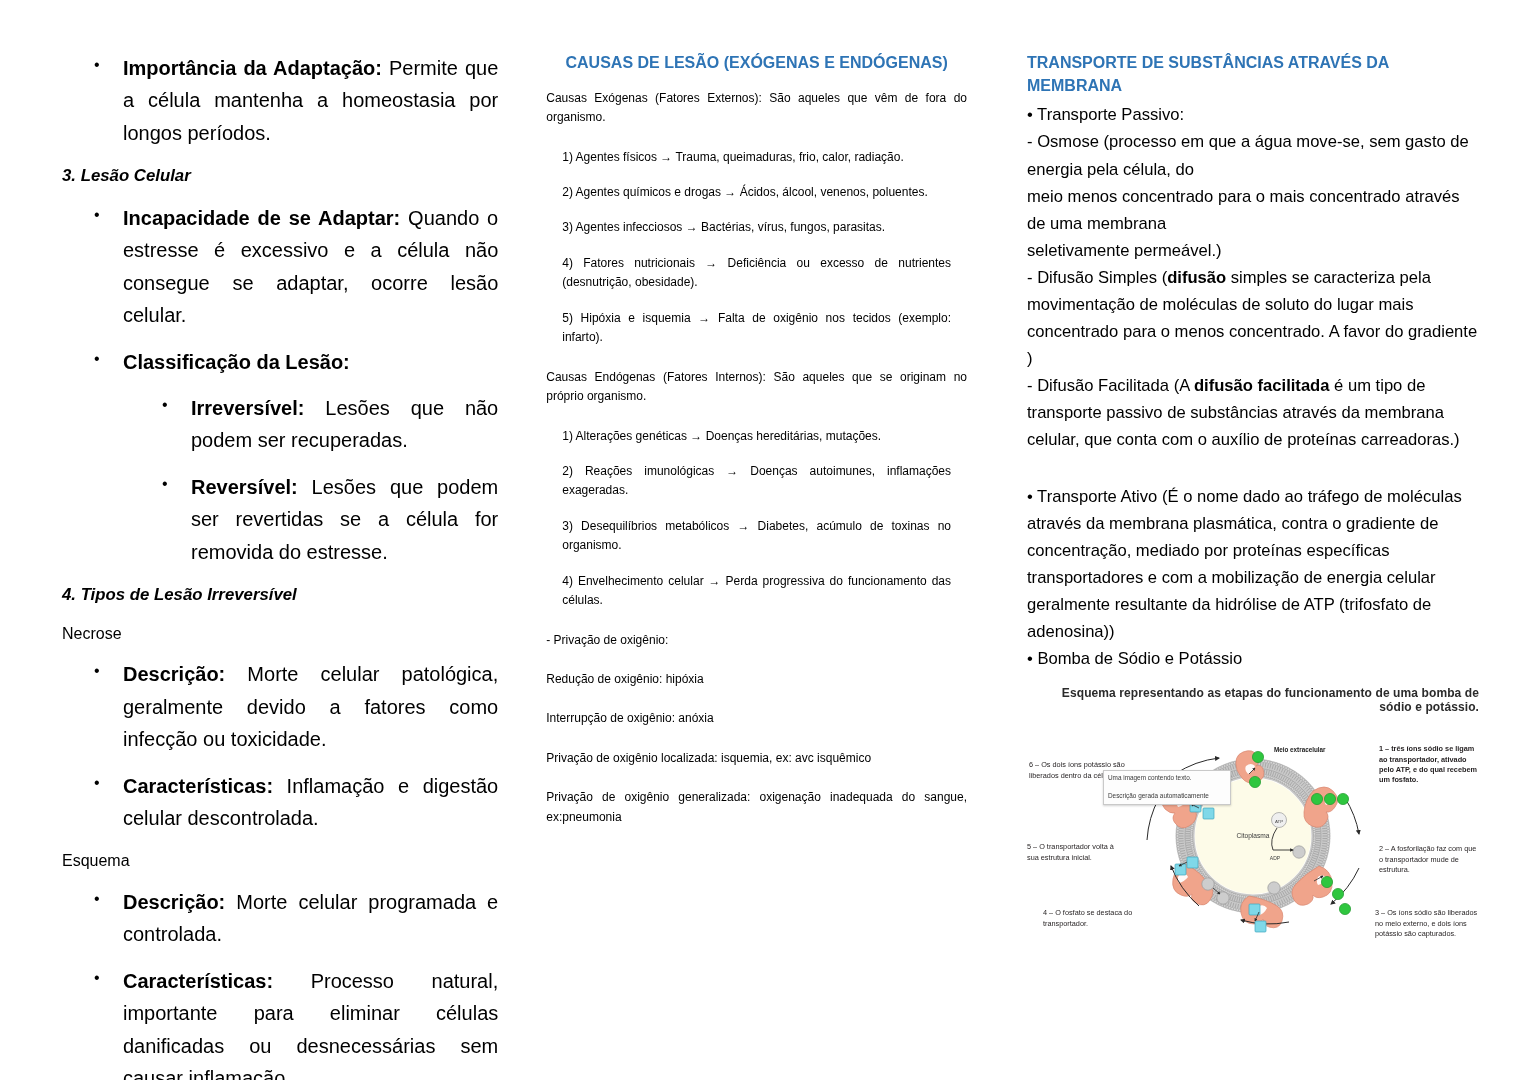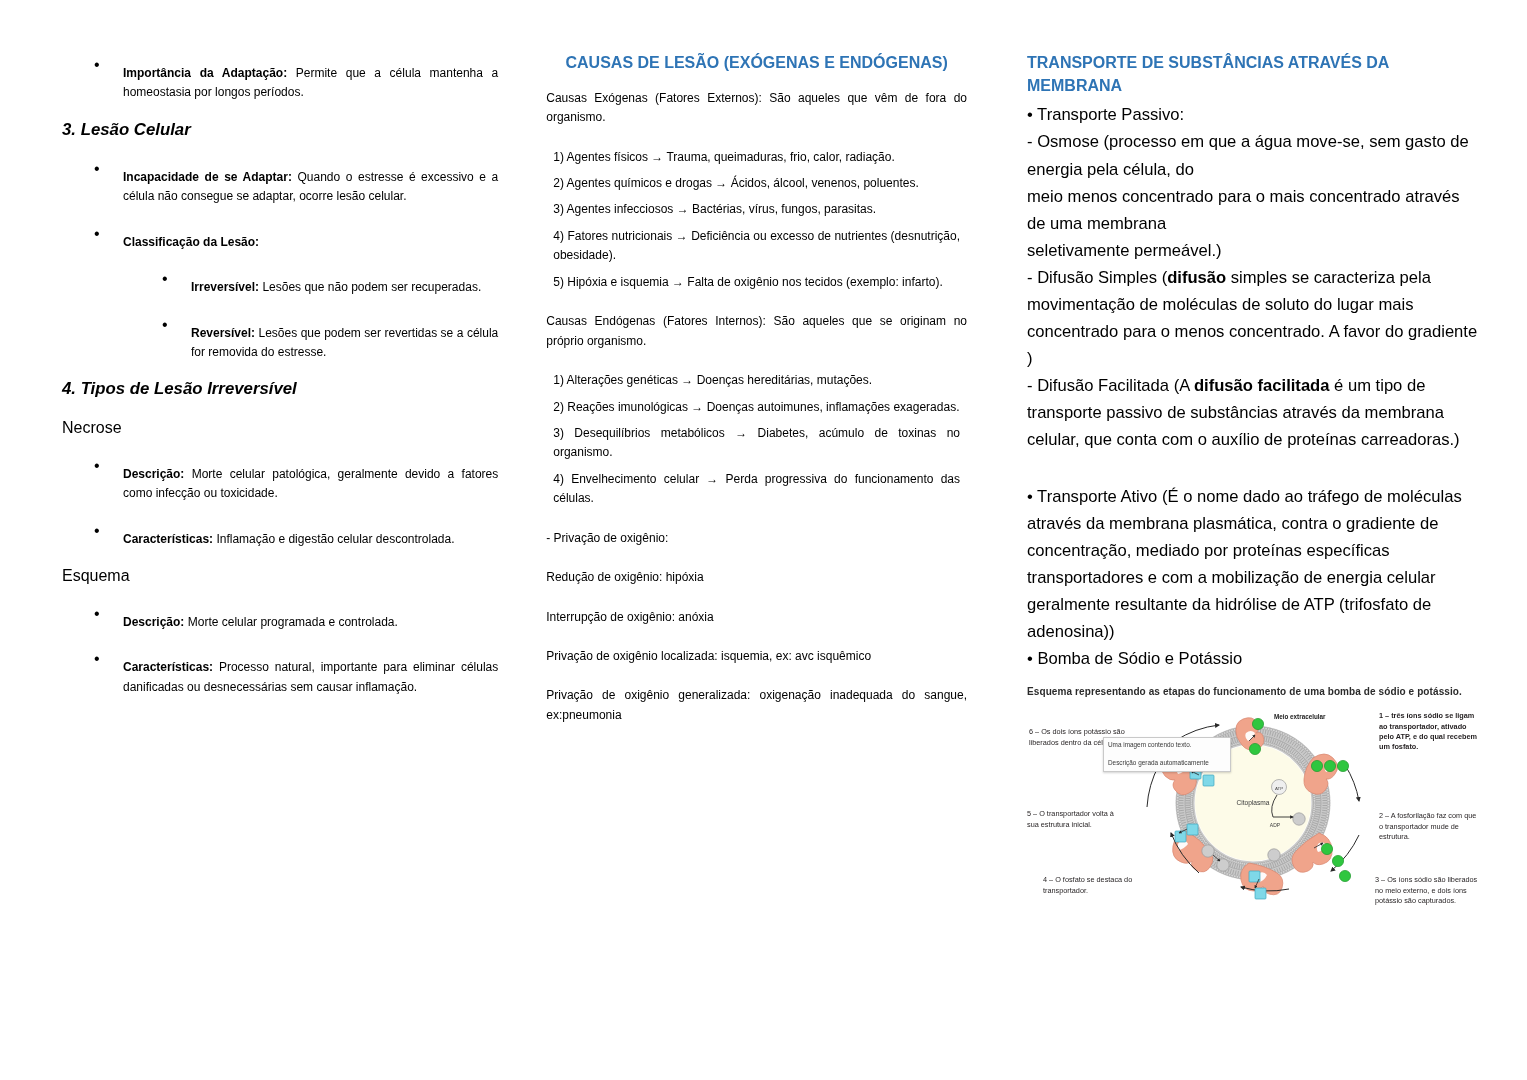--- a/index.html
+++ b/index.html
@@ -69,64 +69,63 @@
   .bullet-row.lvl2 { padding-left: 100px; }
   .bullet-dot {
     width: 29px;
     flex: 0 0 29px;
     font-size: 16px;
     line-height: 1.62;
     color: #000;
   }
   .bullet-text {
     flex: 1 1 auto;
-    font-size: 12px;
+    font-size: 20px;
     line-height: 1.62;
     text-align: justify;
     text-justify: inter-word;
-    margin-top: 12px;
   }
   .bullet-text b { font-weight: bold; }
 
   
   .sec-head {
     color: #2E74B5;
     font-weight: bold;
     font-size: 16px;
     line-height: 1.42;
     margin: 0 0 14px 0;
   }
   .sec-head.centered { text-align: center; }
   .sec-head.leftal { text-align: left; margin-bottom: 4px; }
 
   .para-block { margin: 0 0 20px 0; }
-  .para-tight { margin: 7px; }
+  .para-tight { margin: 16px; }
 
   .c3 p {
     font-size: 16.6px;
     line-height: 1.63;
     text-align: left;
   }
 
   .spacer-lg { height: 30px; }
 
   
   .figure {
     position: relative;
     margin-top: 14px;
     width: 452px;
     height: 226px;
   }
   .fig-caption {
-    font-size: 10px;
+    font-size: 12px;
     font-weight: bold;
     color: #2b2b2b;
-    text-align: left;
+    text-align: right;
     letter-spacing: 0.1px;
-    margin: 0 0 6px 0;
+    margin: 0 0 22px 0;
   }
   .fig-canvas {
     position: relative;
     width: 452px;
     height: 200px;
   }
   .fig-canvas svg { display: block; }
   .fig-label {
     position: absolute;
     font-size: 7.3px;

